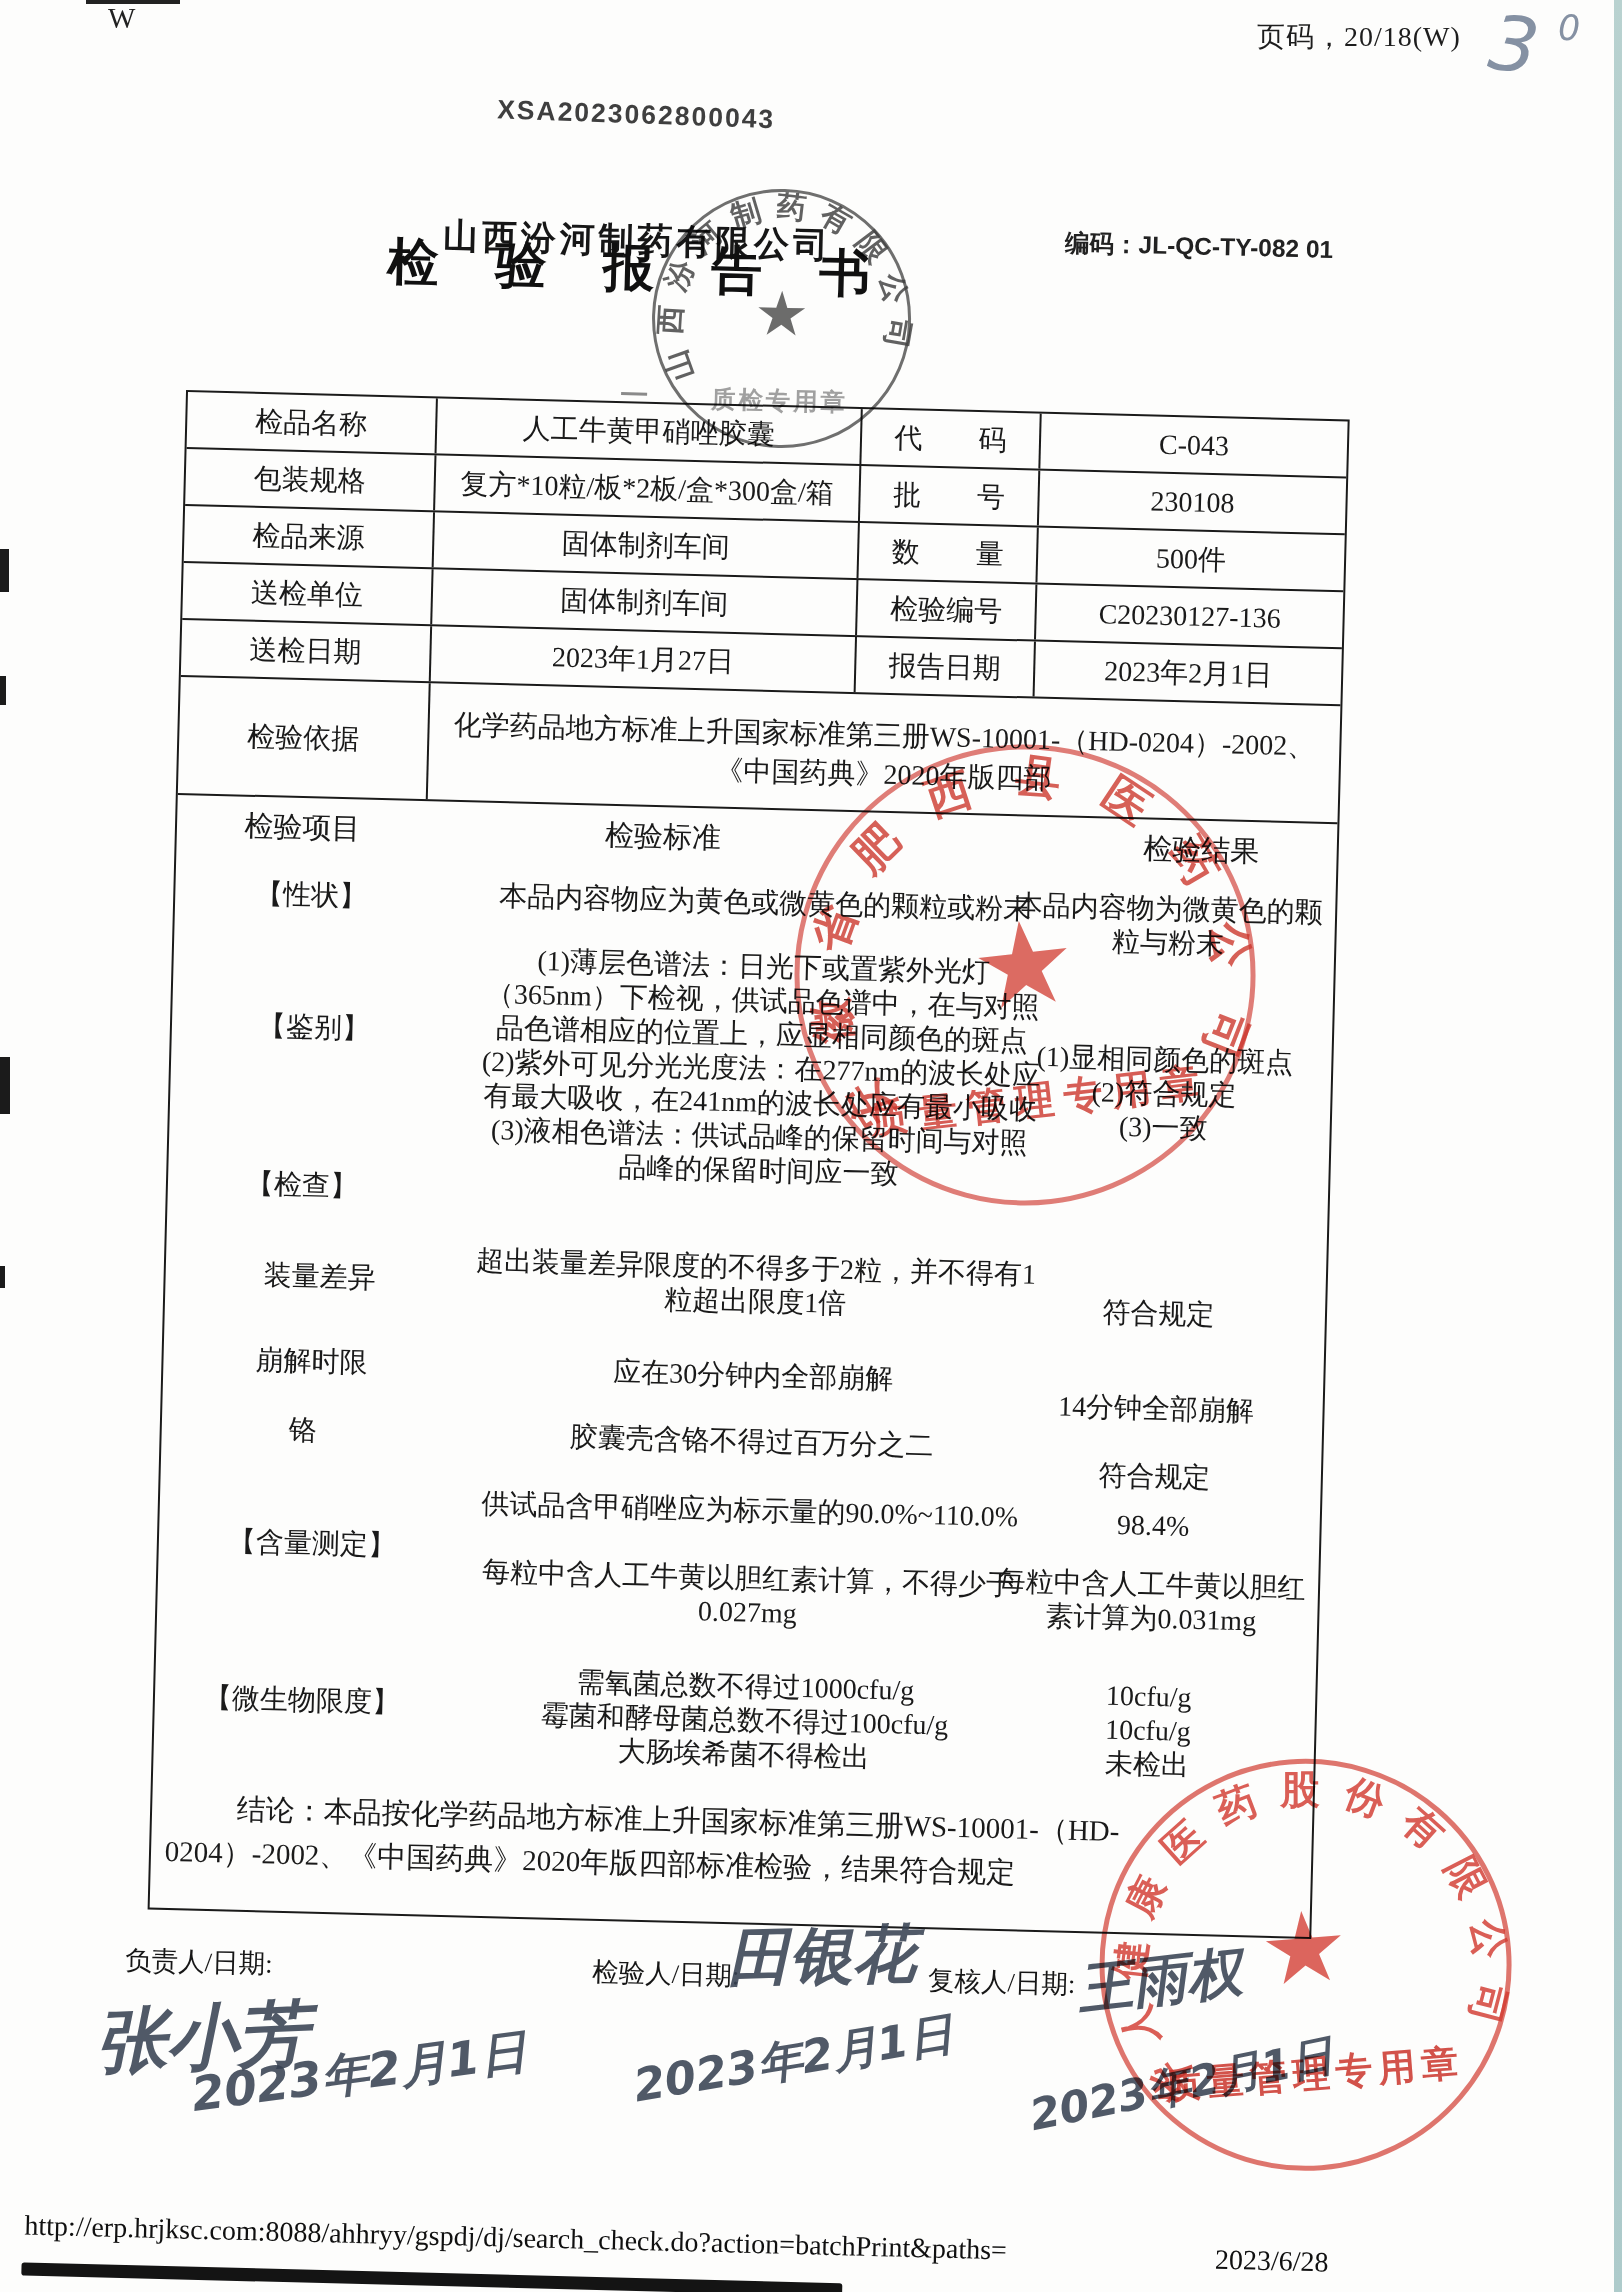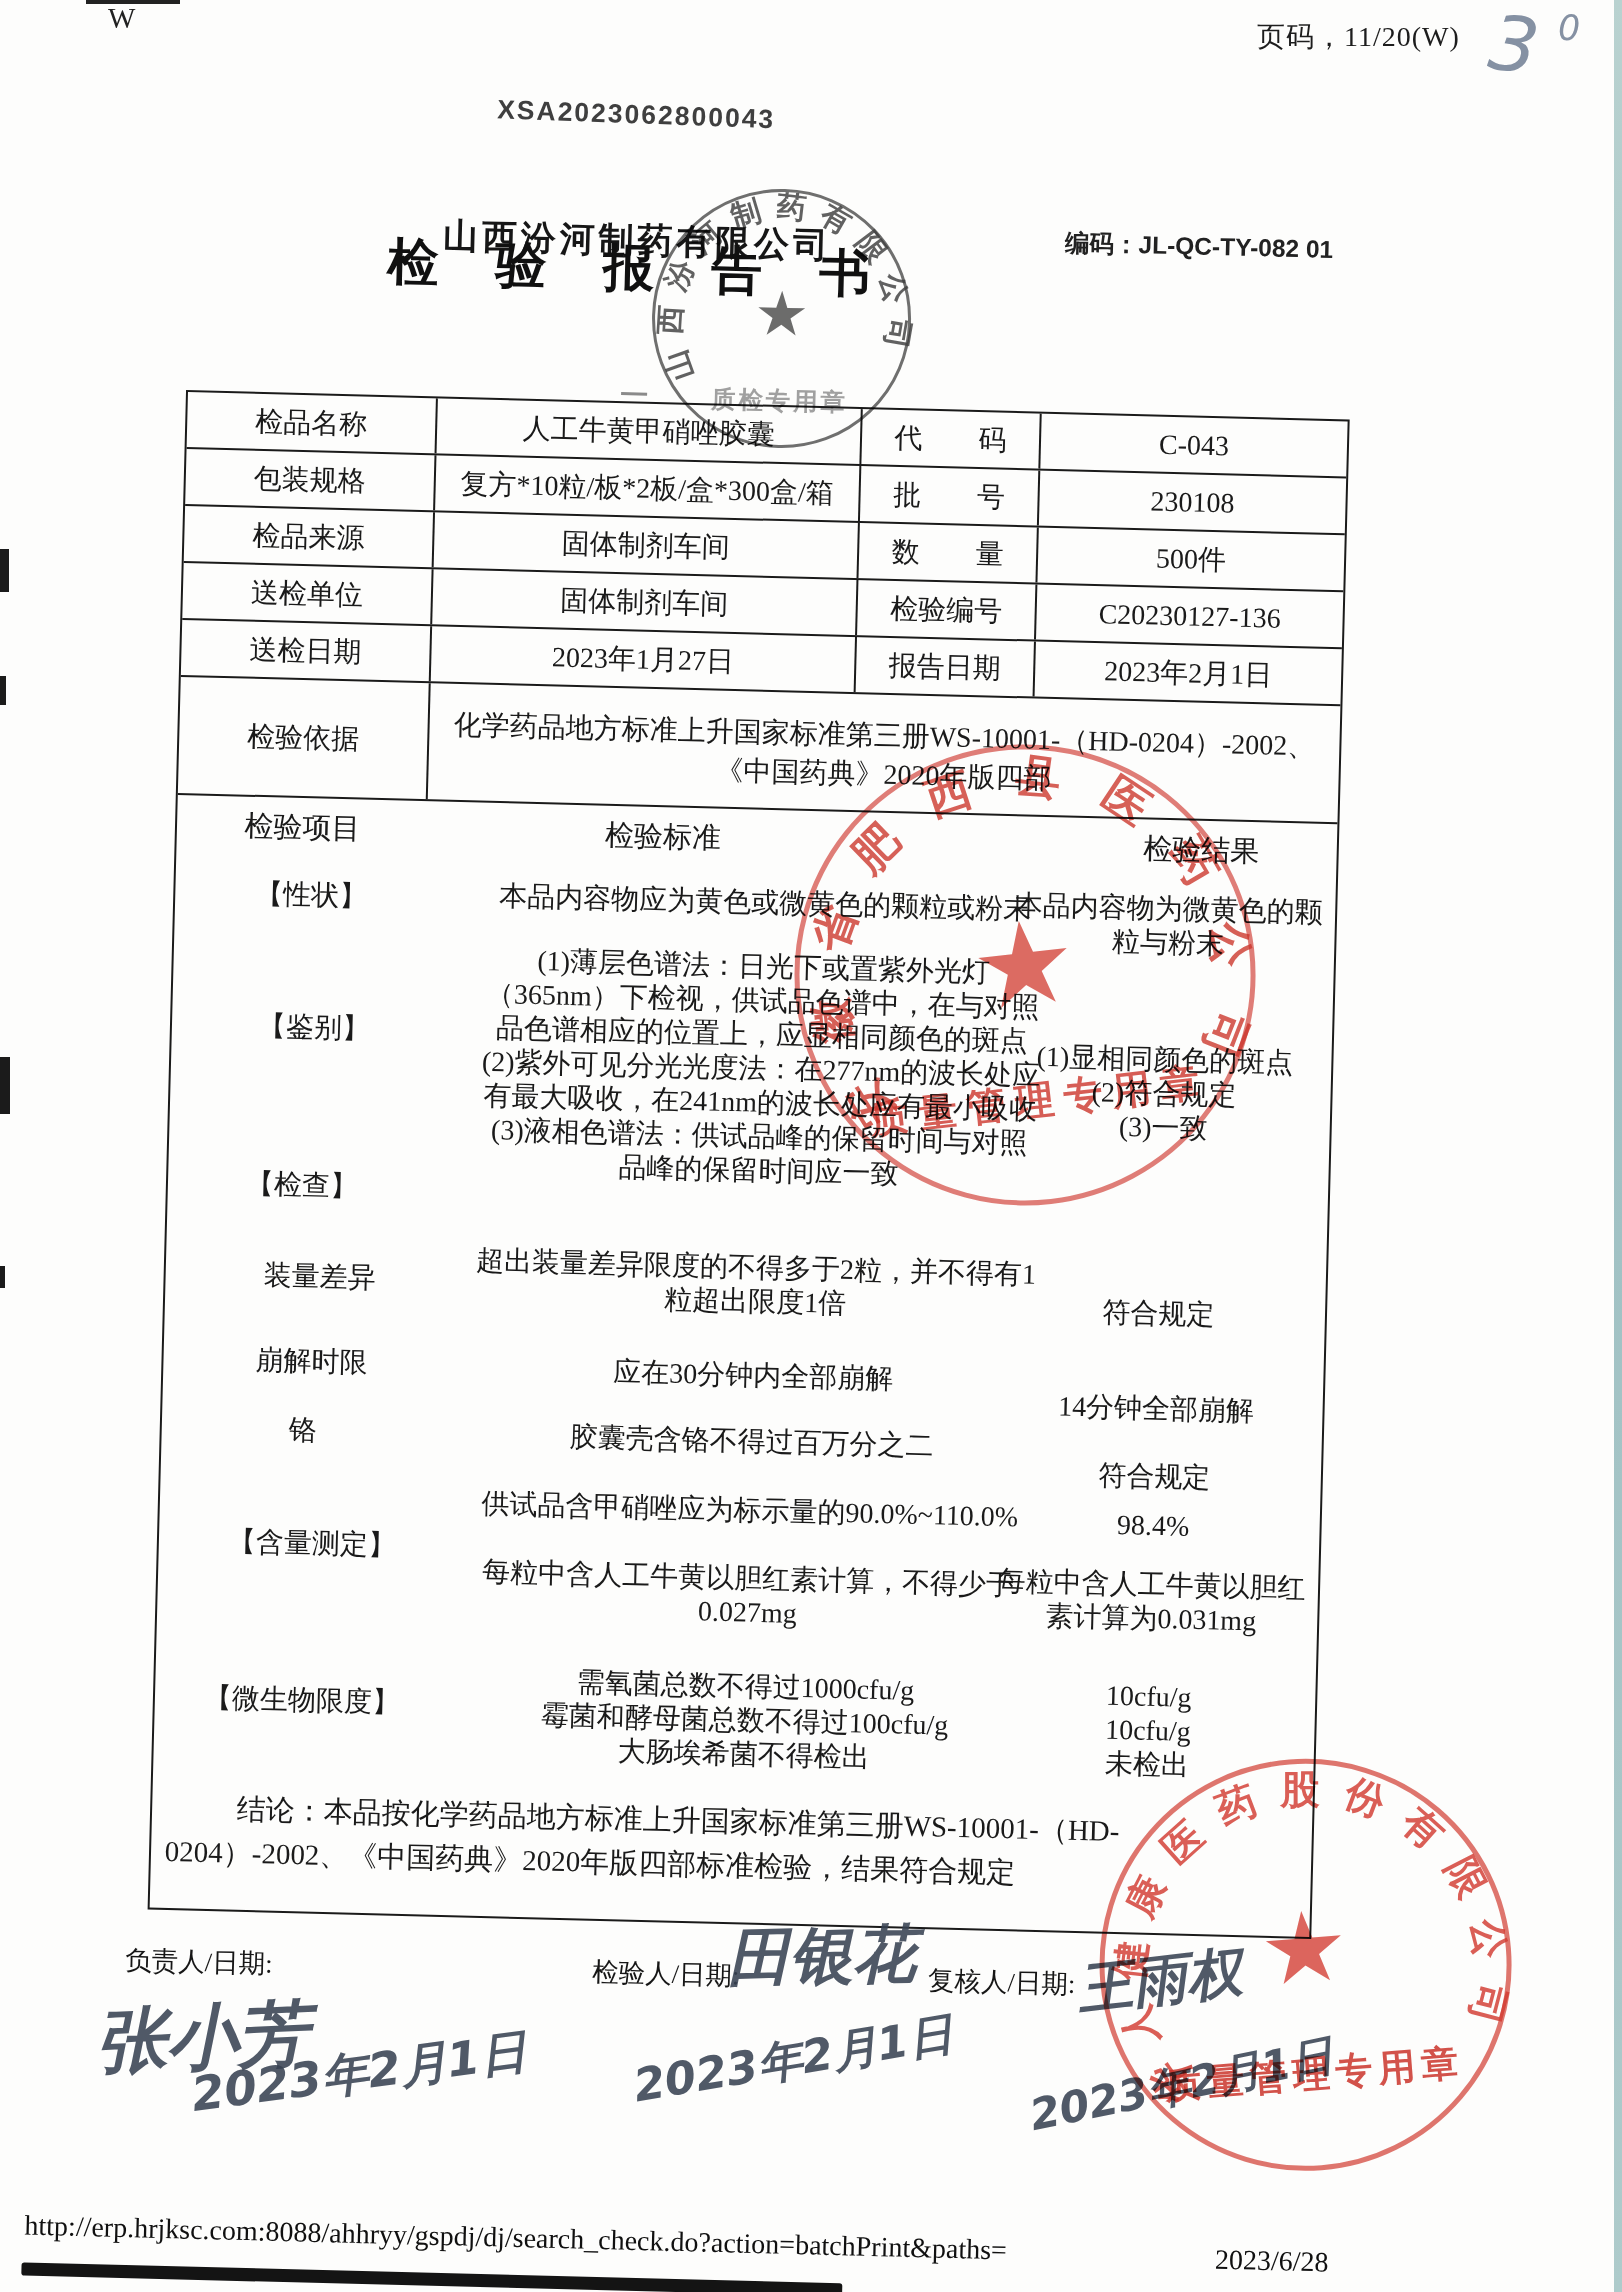--- a/index.html
+++ b/index.html
@@ -89,21 +89,21 @@
 <div id="page">
 
   <div class="abs topdash"></div>
   <div class="abs rightstrip"></div>
   <div class="abs edge-mark" style="left:0;top:560;width:8.8px;height:43px;top:549px;"></div>
   <div class="abs edge-mark" style="left:0;top:676px;width:5.9px;height:29px;"></div>
   <div class="abs edge-mark" style="left:0;top:1057px;width:9.8px;height:57px;"></div>
   <div class="abs edge-mark" style="left:0;top:1266px;width:4.9px;height:21.6px;"></div>
 
   <div class="abs corner-w">W</div>
-  <div class="abs pageno">页码，11/20(W)</div>
+  <div class="abs pageno">页码，20/18(W)</div>
   <div class="abs hw30a">3</div>
   <div class="abs hw30b">0</div>
 
   <div id="doc">
 
     <div class="abs serial">XSA2023062800043</div>
     <div class="abs minidash"></div>
 
     <div class="abs company">山西汾河制药有限公司</div>
     <div class="abs doccode">编码：JL-QC-TY-082 01</div>

